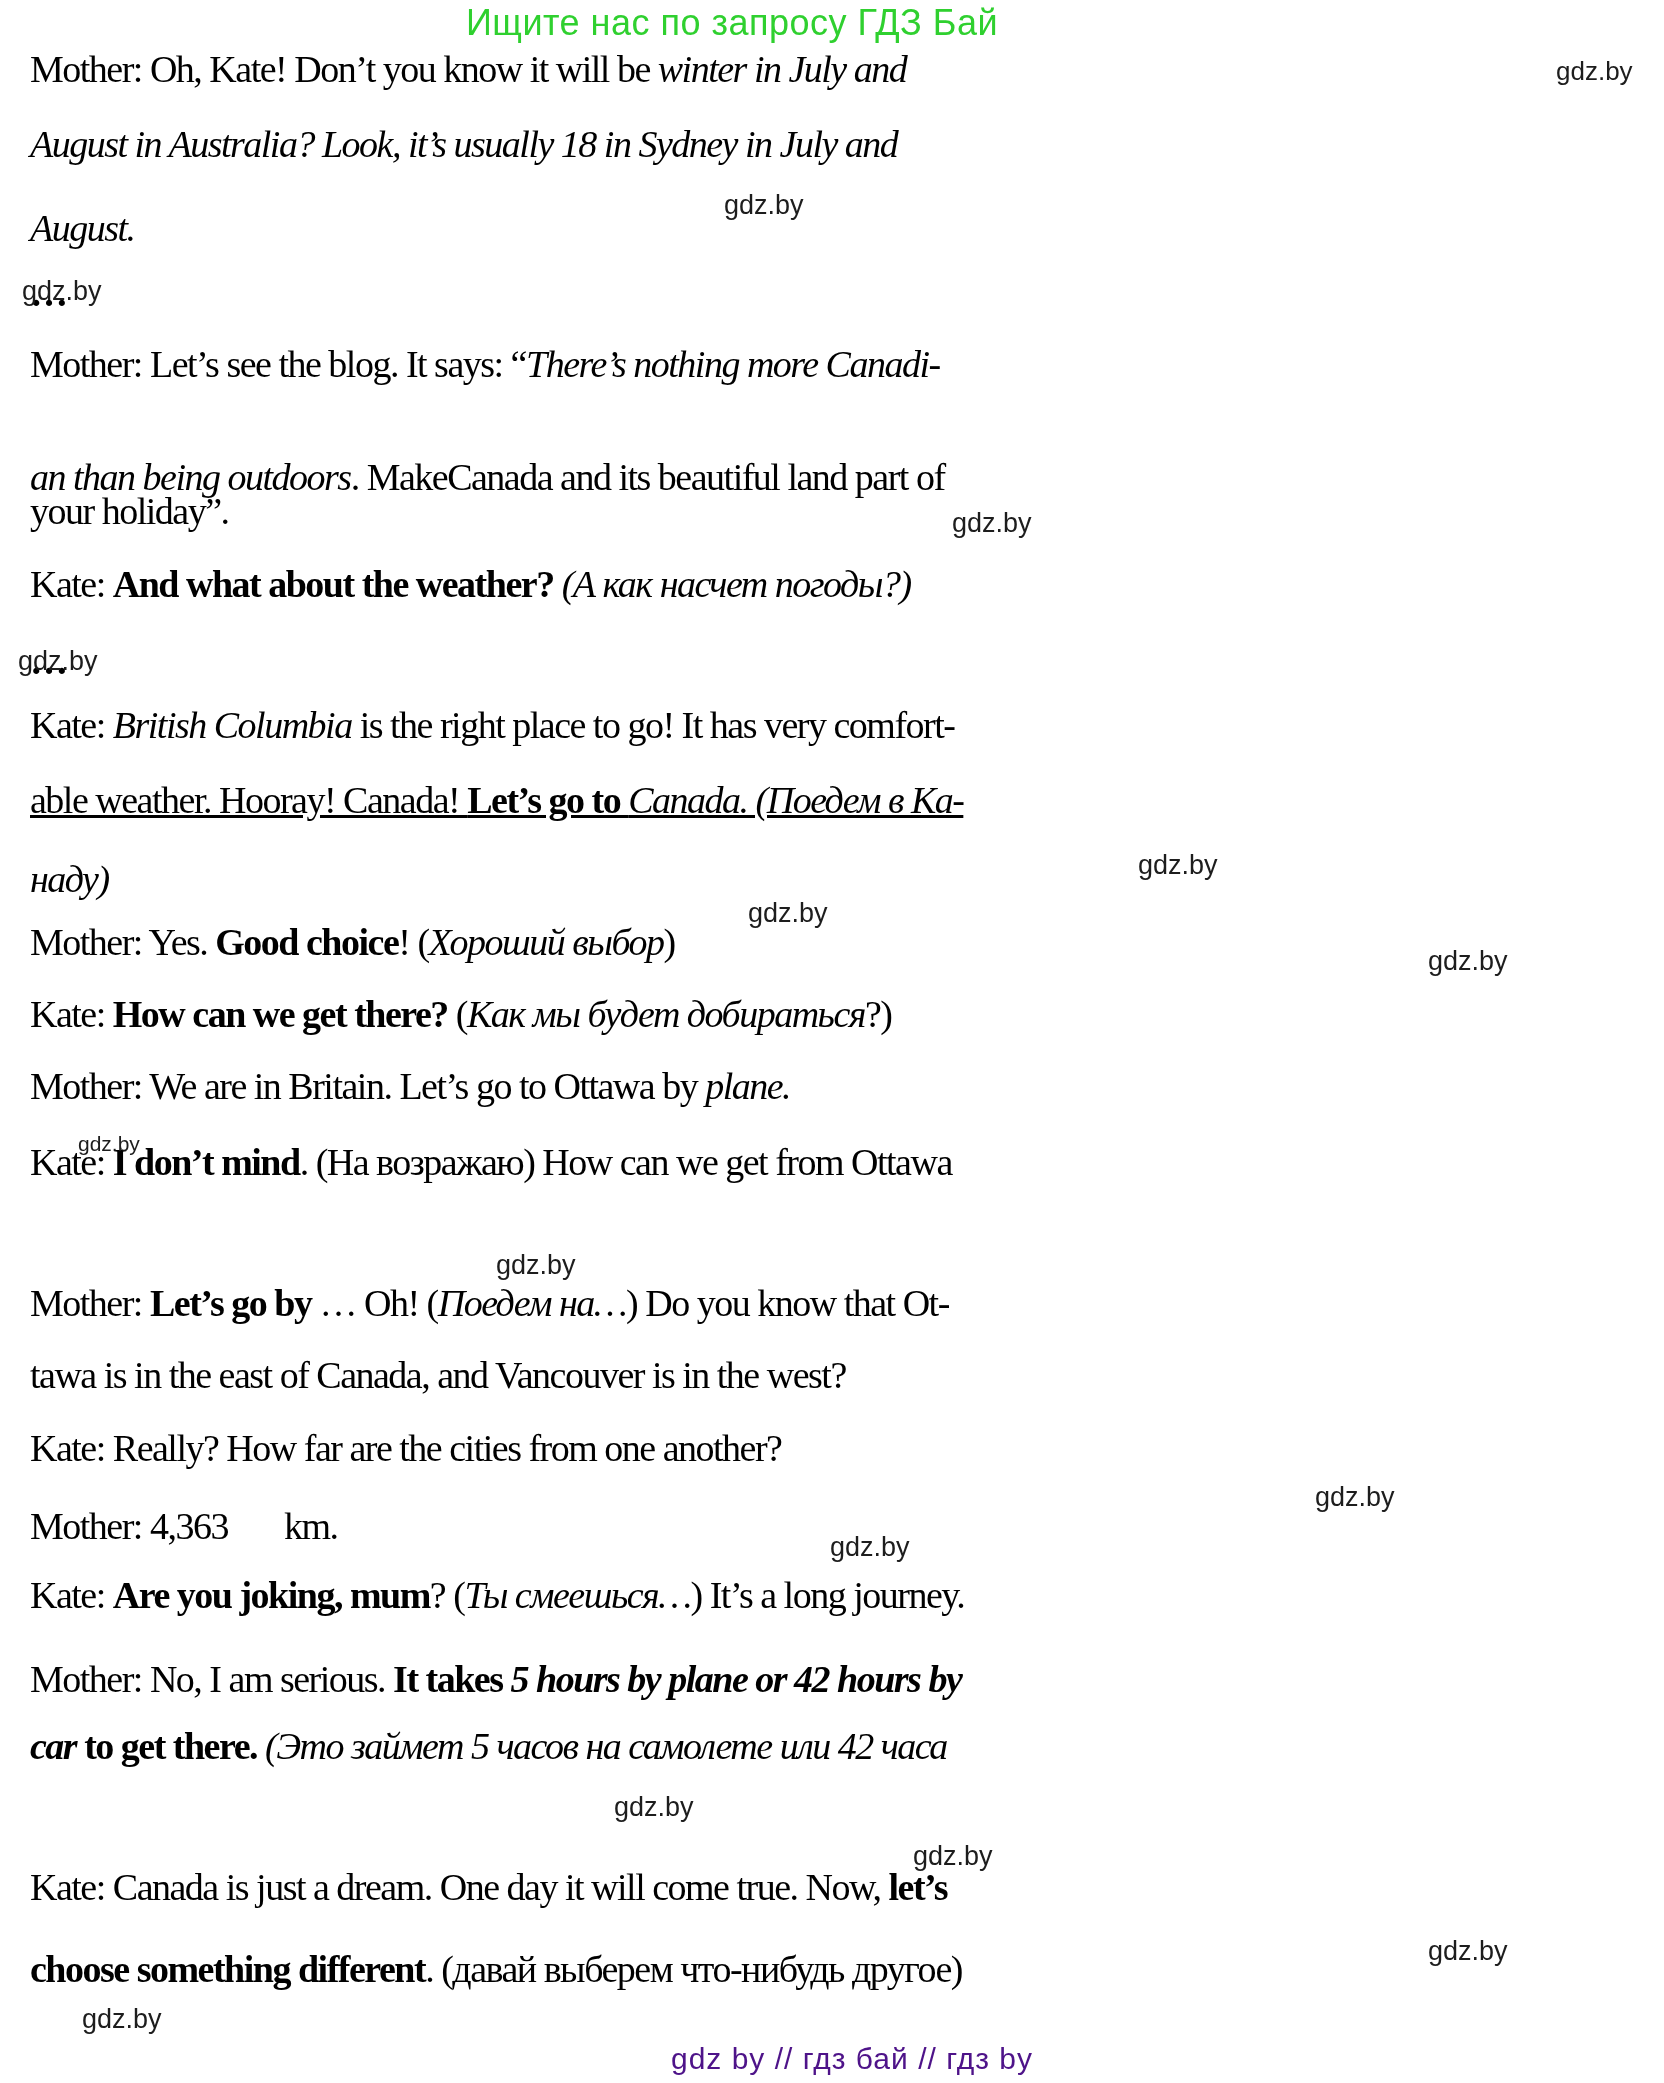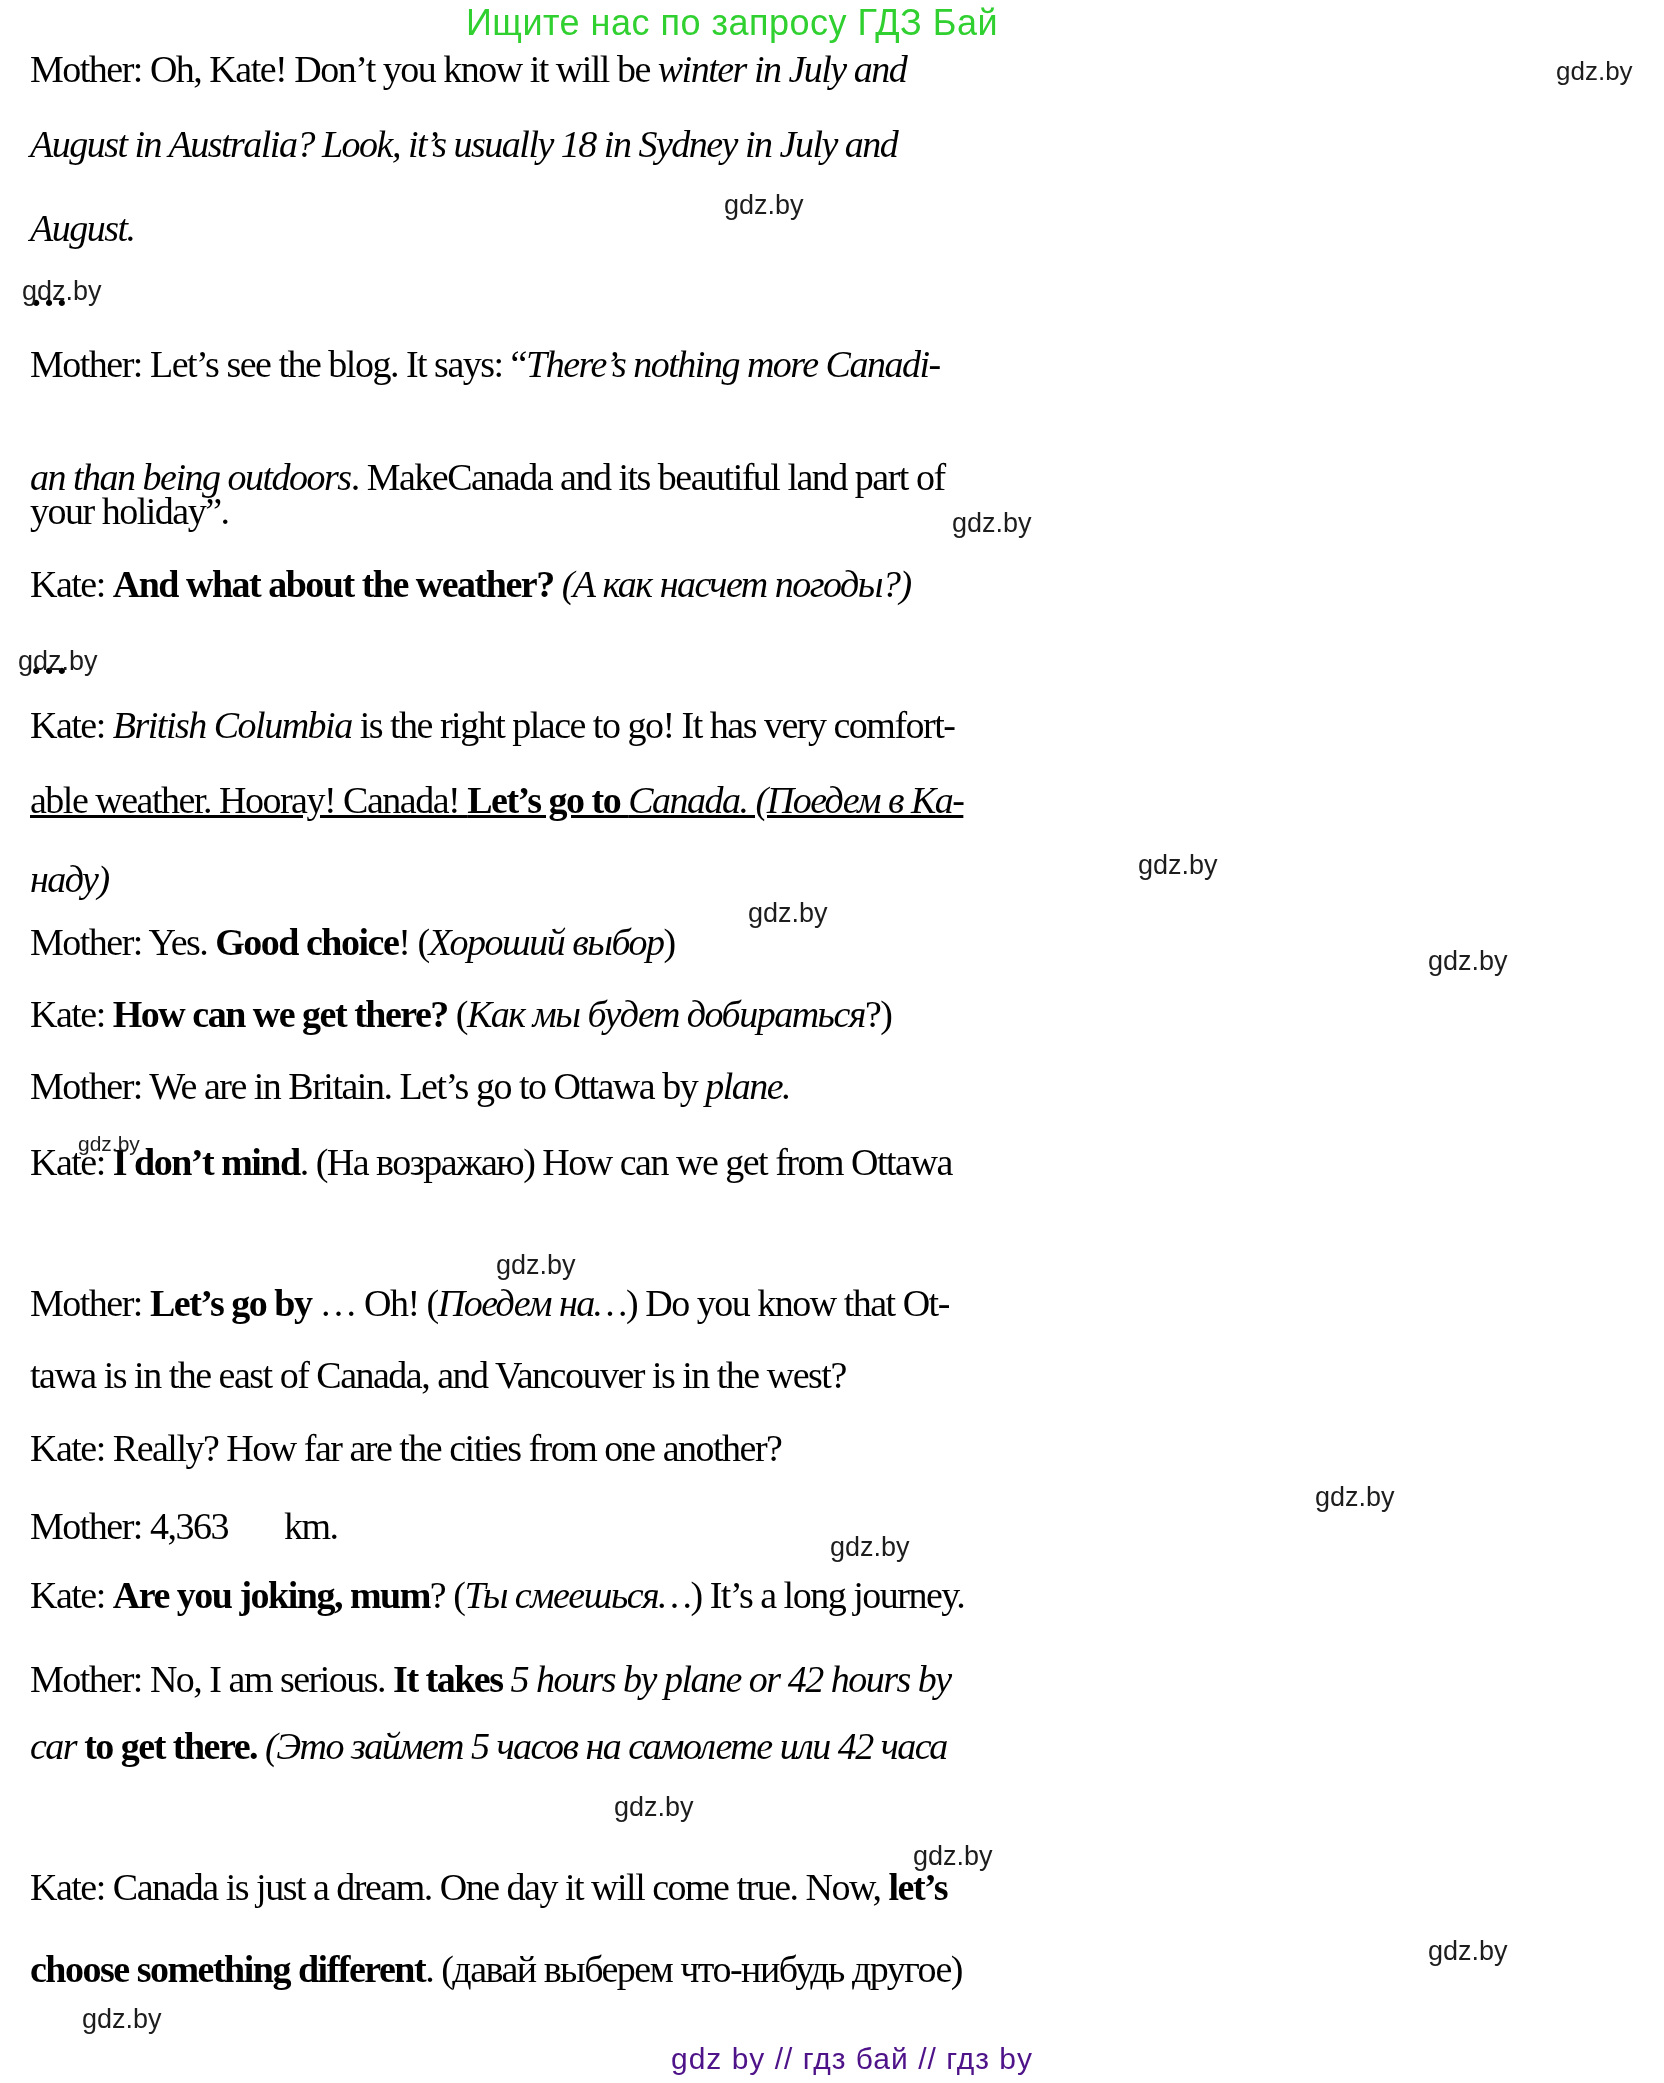--- a/index.html
+++ b/index.html
@@ -32,21 +32,21 @@
     left:30px;
     white-space:pre-wrap;
     font-size:38px;
     line-height:1.15;
     letter-spacing:-1.5px;
     color:var(--ink);
   }
   .line span.r{font-style:normal;font-weight:normal;}
   .line span.i{font-style:italic;}
   .line span.b{font-weight:bold;}
-  .line span.bi{font-weight:normal;font-style:italic;}
+  .line span.bi{font-weight:bold;font-style:italic;}
   .line span.el{font-weight:bold;letter-spacing:2px;}
   .wm{
     position:absolute;
     font-family:"Liberation Sans","DejaVu Sans",sans-serif;
     color:var(--wm);
     letter-spacing:0;
     white-space:nowrap;
   }
   .footer{
     position:absolute;

